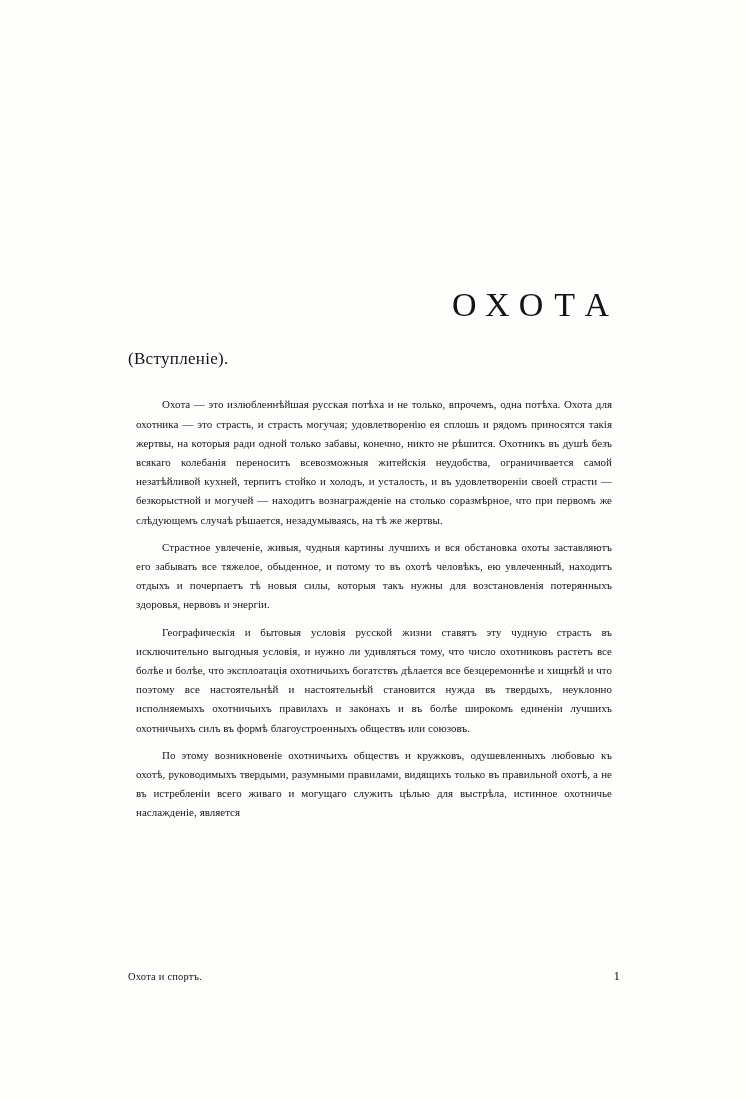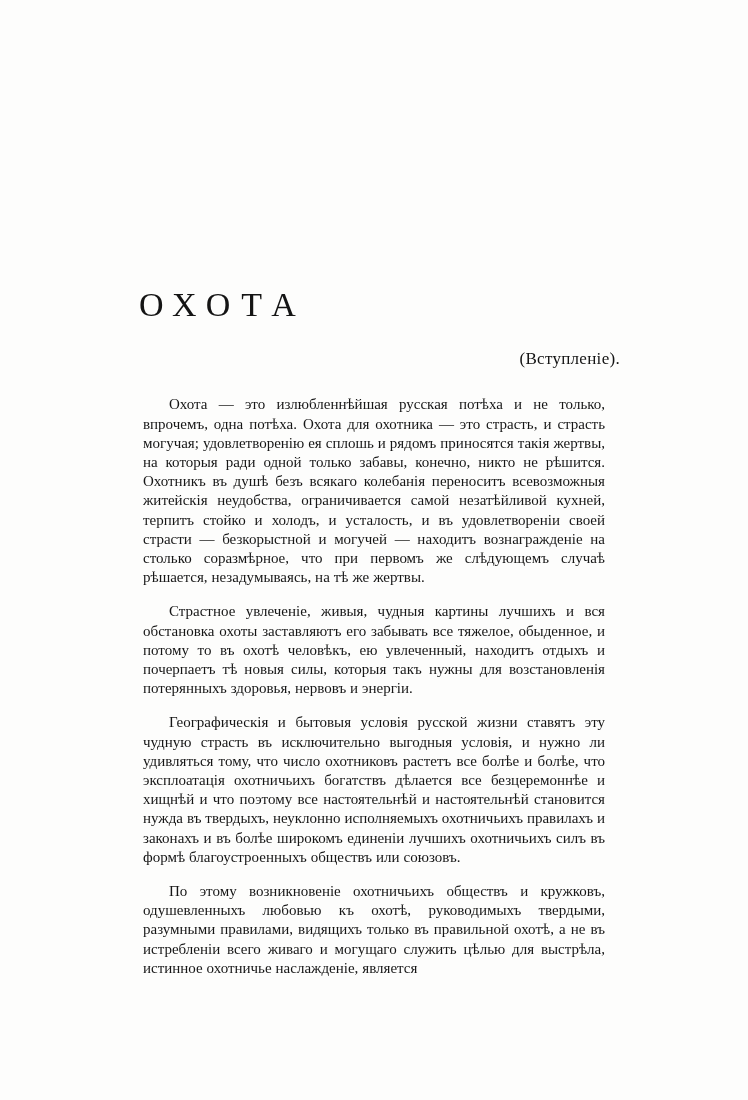--- a/index.html
+++ b/index.html
@@ -23,42 +23,42 @@
     height: 1100px;
     background: #fdfdfc;
   }
   .content {
     position: absolute;
     left: 128px;
     top: 286px;
     width: 492px;
   }
   .doc-title {
-    text-align: left;
+    text-align: right;
     font-size: 34px;
     letter-spacing: 11px;
     font-weight: normal;
     margin: 0 0 0 0;
     text-indent: 11px;
     line-height: 1.1;
     color: #141414;
   }
   .doc-subtitle {
-    text-align: right;
+    text-align: left;
     font-size: 17px;
     margin: 26px 0 0 0;
     color: #141414;
     letter-spacing: 0.3px;
   }
   .body-text {
     margin-top: 26px;
   }
   .para {
-    margin: 15px;
-    font-size: 15px;
+    margin: 8px;
+    font-size: 11px;
     line-height: 19.2px;
     text-align: justify;
     text-justify: inter-word;
     text-indent: 26px;
     color: #161616;
     word-spacing: 0.2px;
     hyphens: none;
   }
   .footer {
     position: absolute;
@@ -92,14 +92,18 @@
 
     <div class="body-text">
       <p class="para">Охота — это излюбленнѣйшая русская потѣха и не только, впрочемъ, одна потѣха. Охота для охотника — это страсть, и страсть могучая; удовлетворенію ея сплошь и рядомъ приносятся такія жертвы, на которыя ради одной только забавы, конечно, никто не рѣшится. Охотникъ въ душѣ безъ всякаго колебанія переноситъ всевозможныя житейскія неудобства, ограничивается самой незатѣйливой кухней, терпитъ стойко и холодъ, и усталость, и въ удовлетвореніи своей страсти — безкорыстной и могучей — находитъ вознагражденіе на столько соразмѣрное, что при первомъ же слѣдующемъ случаѣ рѣшается, незадумываясь, на тѣ же жертвы.</p>
       <p class="para">Страстное увлеченіе, живыя, чудныя картины лучшихъ и вся обстановка охоты заставляютъ его забывать все тяжелое, обыденное, и потому то въ охотѣ человѣкъ, ею увлеченный, находитъ отдыхъ и почерпаетъ тѣ новыя силы, которыя такъ нужны для возстановленія потерянныхъ здоровья, нервовъ и энергіи.</p>
       <p class="para">Географическія и бытовыя условія русской жизни ставятъ эту чудную страсть въ исключительно выгодныя условія, и нужно ли удивляться тому, что число охотниковъ растетъ все болѣе и болѣе, что эксплоатація охотничьихъ богатствъ дѣлается все безцеремоннѣе и хищнѣй и что поэтому все настоятельнѣй и настоятельнѣй становится нужда въ твердыхъ, неуклонно исполняемыхъ охотничьихъ правилахъ и законахъ и въ болѣе широкомъ единеніи лучшихъ охотничьихъ силъ въ формѣ благоустроенныхъ обществъ или союзовъ.</p>
       <p class="para">По этому возникновеніе охотничьихъ обществъ и кружковъ, одушевленныхъ любовью къ охотѣ, руководимыхъ твердыми, разумными правилами, видящихъ только въ правильной охотѣ, а не въ истребленіи всего живаго и могущаго служить цѣлью для выстрѣла, истинное охотничье наслажденіе, является</p>
     </div>
 
   </div>
 
+  <div class="footer">
+    <span class="running-title">Охота и спортъ.</span>
+    <span class="page-number">1</span>
+  </div>
 
 </div>
 
 </body></html>

